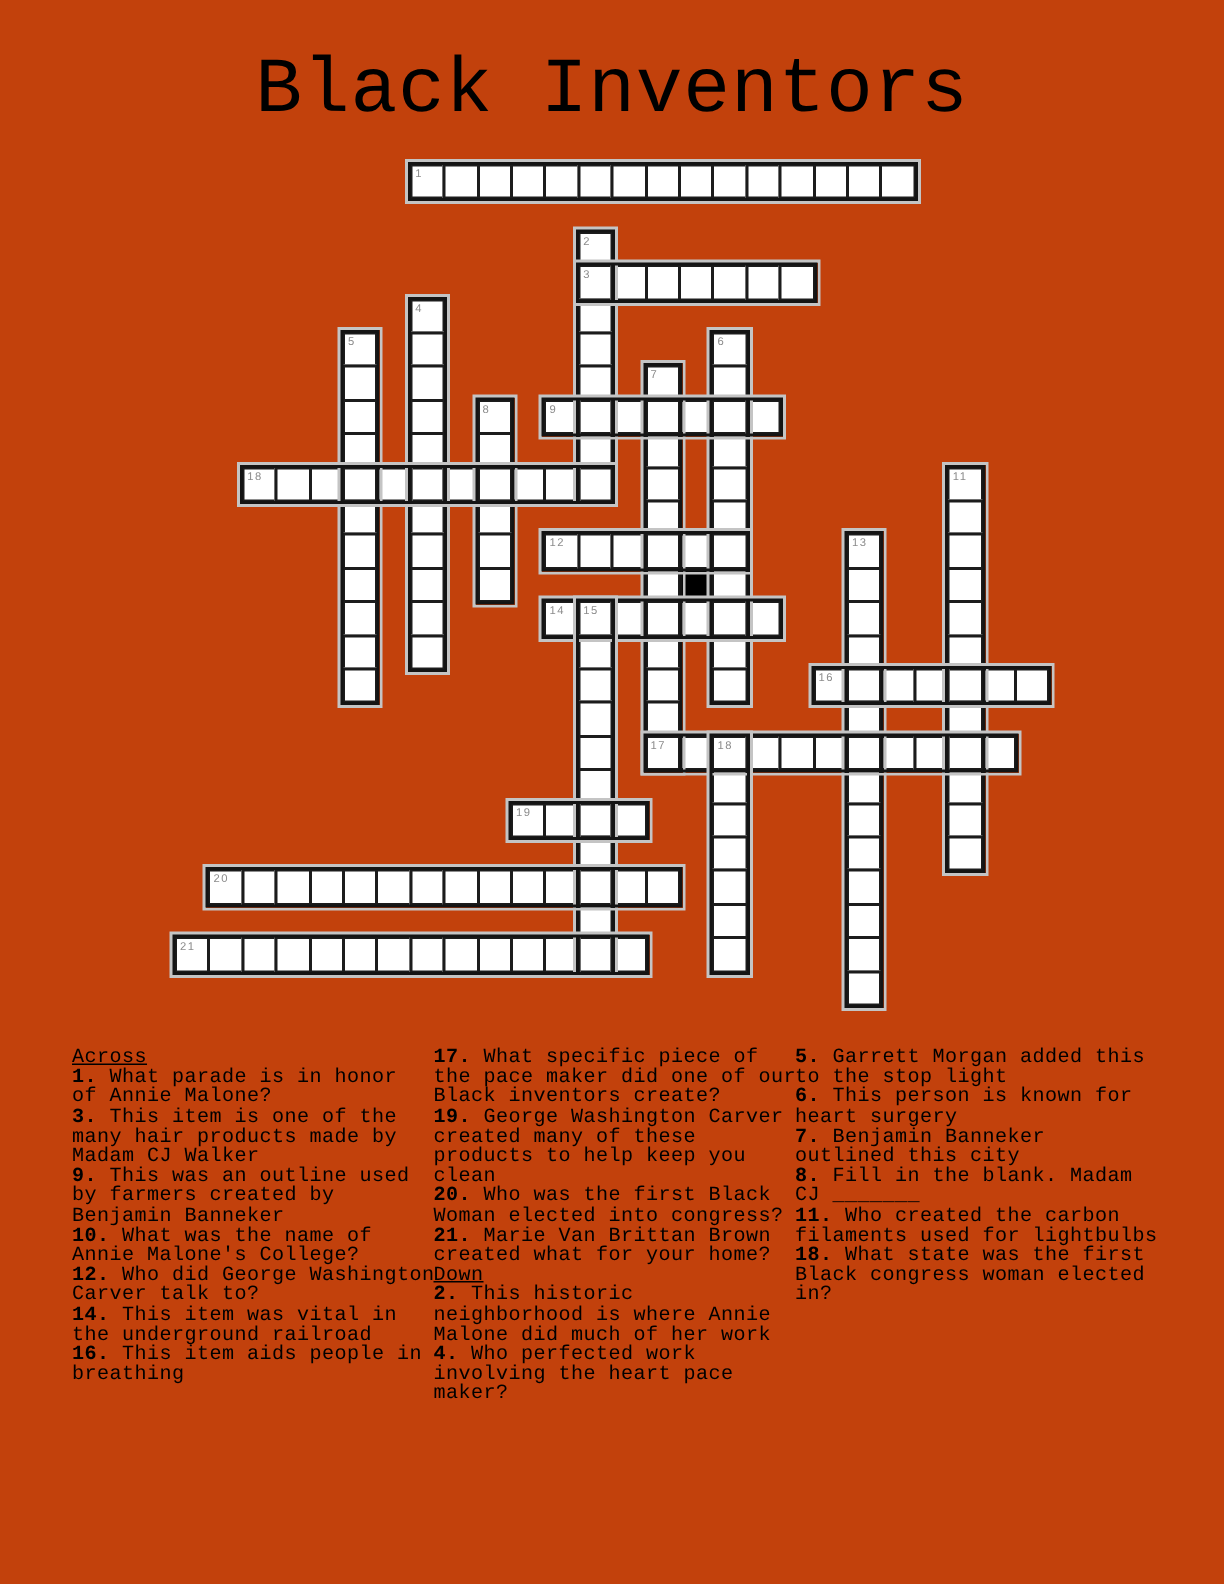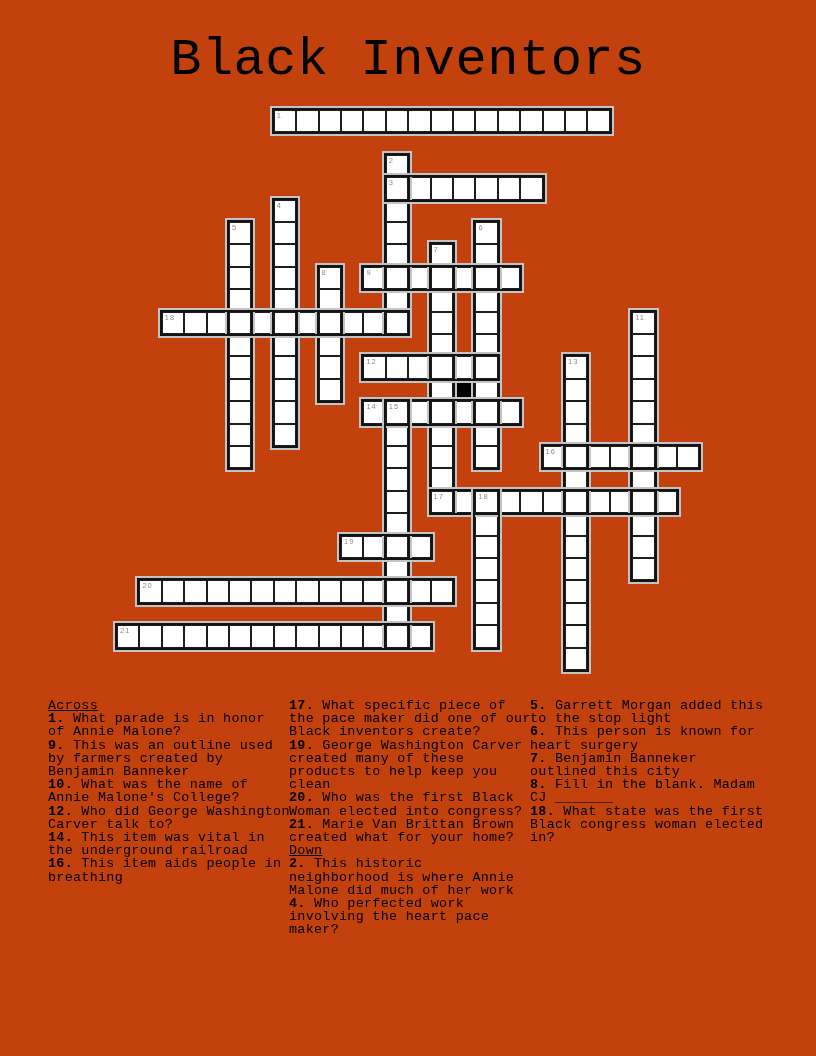--- a/index.html
+++ b/index.html
@@ -295,20 +295,25 @@
       <div class="word" style="left: 20.4px; top: 468.4px; width: 317.6px; height: 26.4px;"></div>
       <div class="word" style="left: -2px; top: 513.2px; width: 317.6px; height: 26.4px;"></div>
     </div>
   <div class="clue-col c1">
       <div class="clue-heading">Across</div>
       <div class="clue">
         <div class="clue-line"><span class="clue-num">1.</span> What parade is in honor</div>
         <div class="clue-line">of Annie Malone?</div>
       </div>
       <div class="clue">
+        <div class="clue-line"><span class="clue-num">3.</span> This item is one of the</div>
+        <div class="clue-line">many hair products made by</div>
+        <div class="clue-line">Madam CJ Walker</div>
+      </div>
+      <div class="clue">
         <div class="clue-line"><span class="clue-num">9.</span> This was an outline used</div>
         <div class="clue-line">by farmers created by</div>
         <div class="clue-line">Benjamin Banneker</div>
       </div>
       <div class="clue">
         <div class="clue-line"><span class="clue-num">10.</span> What was the name of</div>
         <div class="clue-line">Annie Malone's College?</div>
       </div>
       <div class="clue">
         <div class="clue-line"><span class="clue-num">12.</span> Who did George Washington</div>
@@ -366,18 +371,22 @@
       </div>
       <div class="clue">
         <div class="clue-line"><span class="clue-num">7.</span> Benjamin Banneker</div>
         <div class="clue-line">outlined this city</div>
       </div>
       <div class="clue">
         <div class="clue-line"><span class="clue-num">8.</span> Fill in the blank. Madam</div>
         <div class="clue-line">CJ _______</div>
       </div>
       <div class="clue">
+        <div class="clue-line"><span class="clue-num">11.</span> Who created the carbon</div>
+        <div class="clue-line">filaments used for lightbulbs</div>
+      </div>
+      <div class="clue">
         <div class="clue-line"><span class="clue-num">18.</span> What state was the first</div>
         <div class="clue-line">Black congress woman elected</div>
         <div class="clue-line">in?</div>
       </div>
     </div>
 </div>
 
 </body></html>

